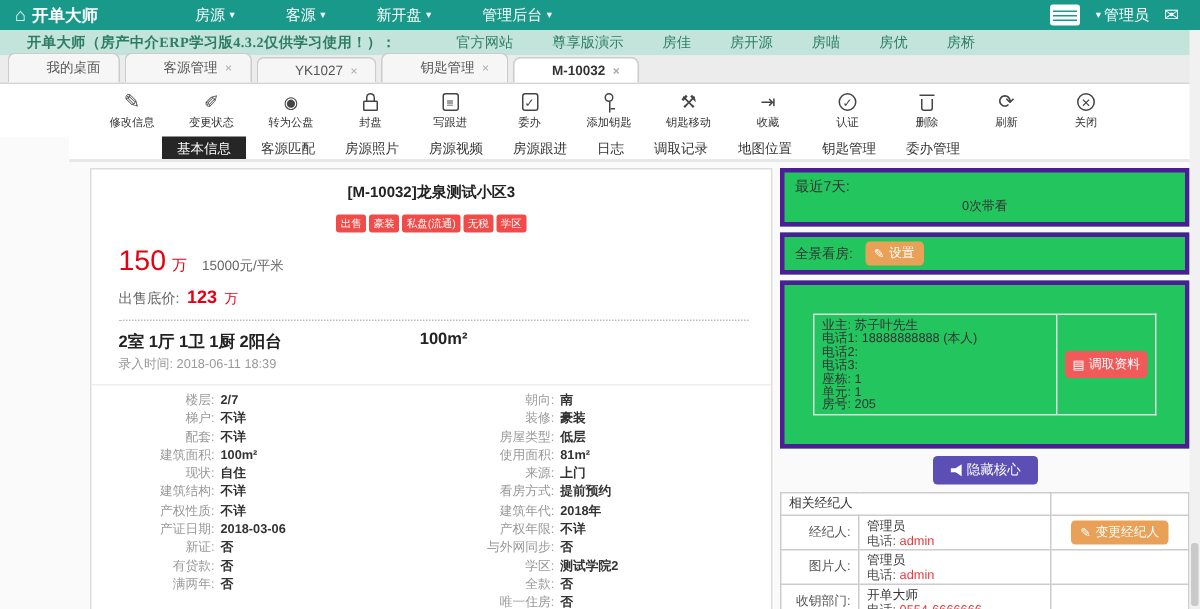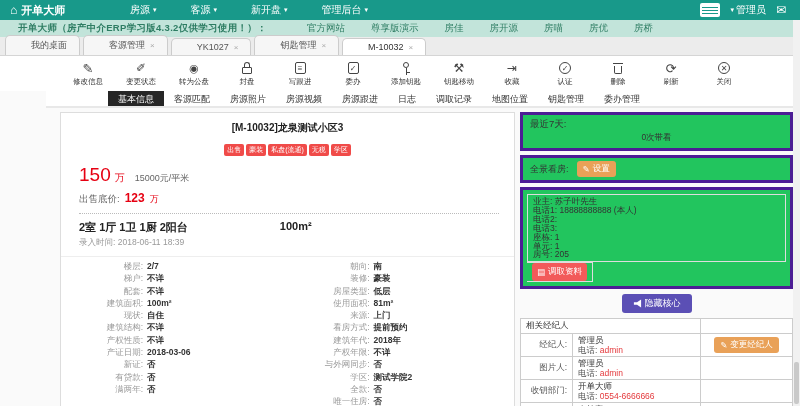--- a/index.html
+++ b/index.html
@@ -14,28 +14,28 @@
   .topmenu { cursor:pointer; display:flex; gap:3px; align-items:center; }
   .topmenu .caret { font-size:7px; }
   .topright { margin-left:auto; display:flex; align-items:center; gap:10px; padding-right:14px; }
   .mini-badge { width:20px; height:14px; background:#fff; border-radius:2px; display:flex; flex-direction:column; justify-content:center; gap:2px; padding:2px; }
   .mini-badge i { display:block; height:1px; background:#18998a; }
   .userbox { font-size:10px; display:flex; align-items:center; gap:2px; }
   .mailico { font-size:12px; }
 
   
   .noticebar { height:17px; background:#c2e4da; display:flex; align-items:center; font-size:9.5px; color:#2e7d63; padding-left:18px; }
-  .notice-text { font-weight:bold; letter-spacing:.3px; }
+  .notice-text { font-weight:bold; letter-spacing:.3px;font-family:Liberation Serif, serif; }
   .notice-links { display:flex; gap:26px; margin-left:40px; }
   .notice-links span { cursor:pointer; }
 
   
   .tabbar { height:19px; background:#ececec; border-bottom:1px solid #d5d5d5; display:flex; align-items:flex-end; padding-left:5px; gap:3px; }
   .ptab { font-size:9px; color:#555; background:#f6f6f6; border:1px solid #ccc; border-bottom:none; border-radius:5px 5px 0 0; padding:3px 12px 3px 25px; display:flex; align-items:center; gap:5px; cursor:pointer; }
-  .ptab.active { background:#fff; color:#333; }
+  .ptab.active { background:#fff; color:#333;font-weight:bold; }
   .ptab .x { color:#aaa; font-size:8px; }
 
   
   .toolbar { height:35px; background:#fff; display:flex; align-items:center; gap:17px; padding-left:70px; }
   .tool { display:flex; flex-direction:column; align-items:center; width:36px; cursor:pointer; color:#333; }
   .tool .ic { height:16px; display:flex; align-items:center; justify-content:center; font-size:12px; color:#444; }
   .tool .lb { font-size:7.5px; margin-top:1px; white-space:nowrap; }
 
   .circ { display:inline-flex; width:12px; height:12px; border:1.2px solid #444; border-radius:50%; align-items:center; justify-content:center; font-size:8px; }
   .sq   { display:inline-flex; width:11px; height:12px; border:1.2px solid #444; border-radius:2px; align-items:center; justify-content:center; font-size:8px; }
@@ -85,21 +85,21 @@
   .sbox { background:#22c55e; border:3px solid #4c1d95; }
   .recentbox { padding:3px 7px 4px; }
   .recent-label { font-size:9.5px; color:#333; }
   .recent-value { font-size:8.5px; color:#333; text-align:center; margin-top:1px; }
   .panobox { padding:3px 7px; display:flex; align-items:center; gap:8px; }
   .pano-label { font-size:9px; color:#333; }
   .btn { display:inline-flex; align-items:center; gap:3px; color:#fff; border:none; border-radius:3px; cursor:pointer; font-family:inherit; }
   .btn-orange { background:#e9a158; font-size:8.5px; padding:2px 6px; }
   .btn-red { background:#f25a5a; font-size:8.5px; padding:3px 5px; }
   .btn-purple { background:#5b4fb5; font-size:9px; padding:3px 11px; }
-  .ownerbox { display:flex; padding:4px;flex-direction:column; }
+  .ownerbox { display:flex; padding:19px; }
   .owner-rows { flex:1; border:1px solid #ddd; padding:2px 5px; font-size:8.5px; line-height:8.9px; color:#333; }
   .owner-row { white-space:nowrap; }
   .owner-action { width:66px; display:flex; align-items:center; justify-content:center; border-top:1px solid #ddd; border-right:1px solid #ddd; border-bottom:1px solid #ddd; }
   .hiderow { text-align:center; margin:1px 0; }
   .agents { width:100%; border-collapse:collapse; font-size:8.5px; background:#fff; }
   .agents td { border:1px solid #ccc; padding:1px 5px; vertical-align:middle; }
   .agents .alabel { width:52px; text-align:right; color:#555; white-space:nowrap; }
   .agents .acontent { width:128px; }
   .agents .aaction { text-align:center; }
   .aname { color:#333; line-height:10px; }

